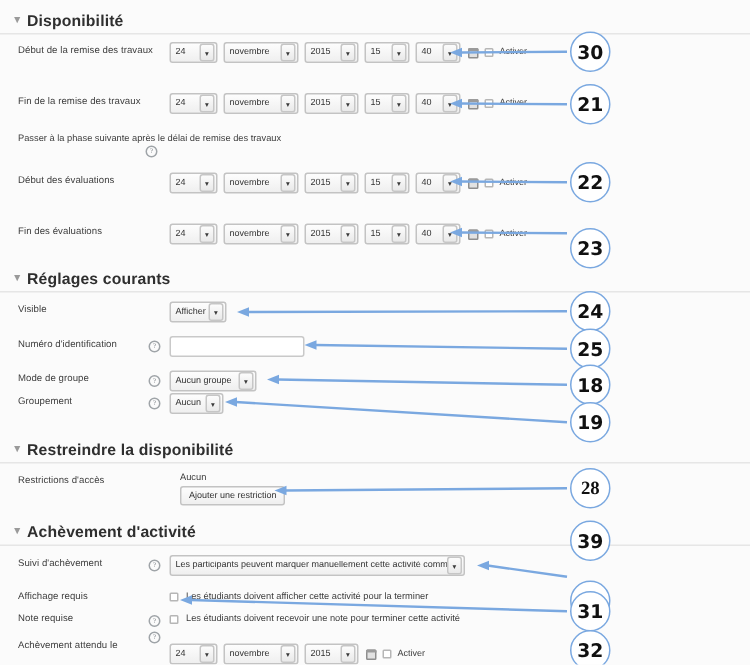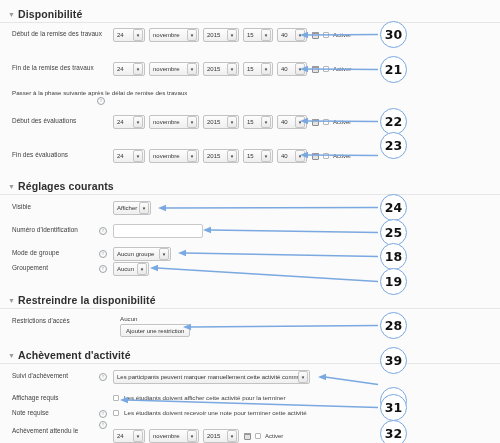--- a/index.html
+++ b/index.html
@@ -363,25 +363,25 @@
       <polygon points="183,327 191,323.8 191,330.2" fill="#7aa8e0"></polygon>
       <line x1="378" y1="384.5" x2="325" y2="377" stroke="#7aa8e0" stroke-width="1.6"></line>
       <polygon points="318,377 326,373.8 326,380.2" fill="#7aa8e0"></polygon>
       <line x1="378" y1="407.5" x2="127" y2="400" stroke="#7aa8e0" stroke-width="1.6"></line>
       <polygon points="120,400 128,396.8 128,403.2" fill="#7aa8e0"></polygon>
     </svg>
   <div id="badge-layer">
       <div class="badge" style="left: 380px; top: 21px;">30</div>
       <div class="badge" style="left: 380px; top: 56px;">21</div>
       <div class="badge" style="left: 380px; top: 108px;">22</div>
-      <div class="badge" style="left: 380px; top: 132px;">23</div>
+      <div class="badge" style="left: 380px; top: 152px;">23</div>
       <div class="badge" style="left: 380px; top: 194px;">24</div>
       <div class="badge" style="left: 380px; top: 219px; text-align: right;">25</div>
       <div class="badge" style="left: 380px; top: 243px;">18</div>
       <div class="badge" style="left: 380px; top: 268px;">19</div>
-      <div class="badge" style="left: 380px; top: 312px;">28</div>
+      <div class="badge" style="left: 380px; top: 312px; font-family: Liberation Serif, serif;">28</div>
       <div class="badge" style="left: 380px; top: 347px;">39</div>
       <div class="badge" style="left: 380px; top: 371px; margin-top: 16px;">30</div>
       <div class="badge" style="left: 380px; top: 394px;">31</div>
       <div class="badge" style="left: 380px; top: 420px;">32</div>
     </div>
 
 </div>
 
 </body></html>

